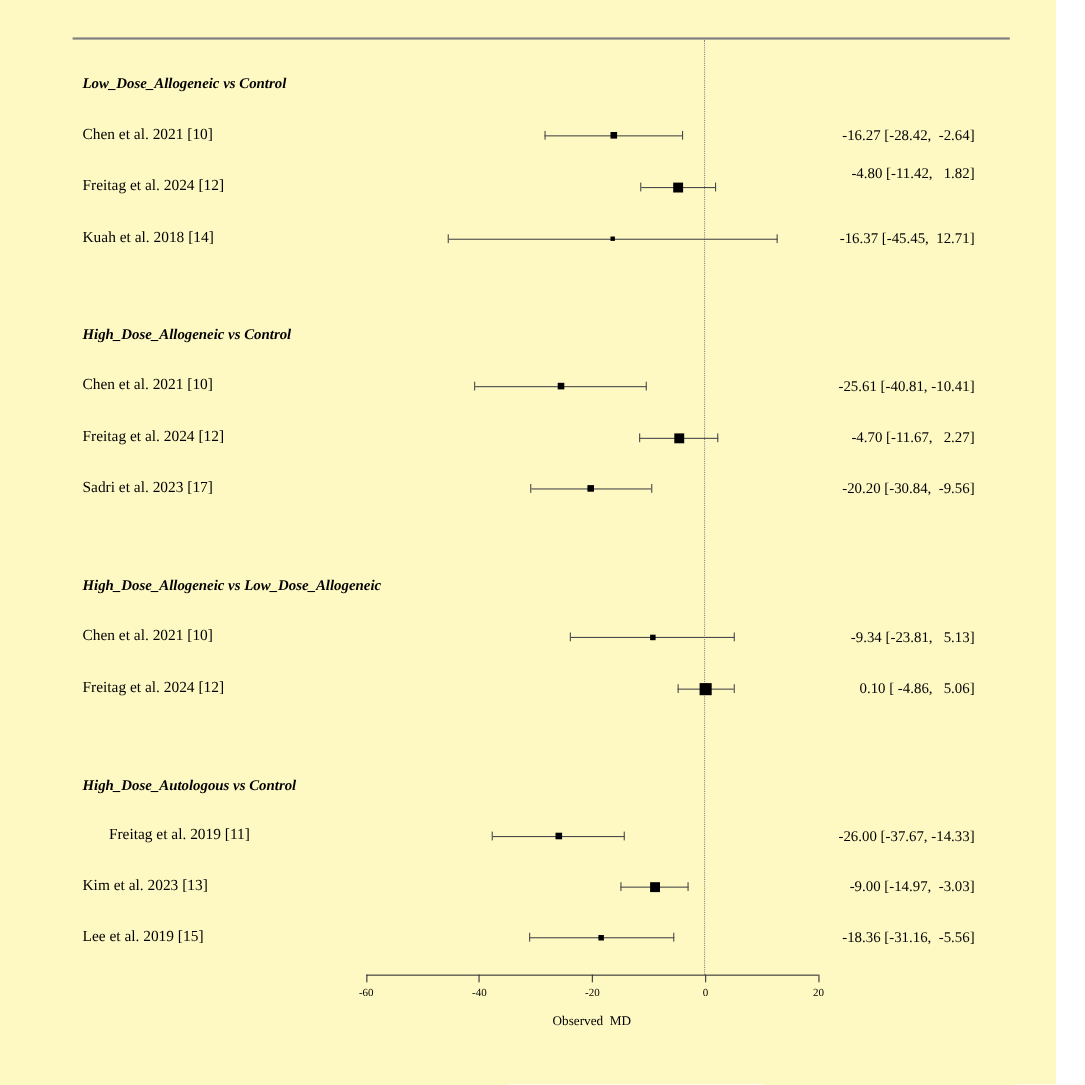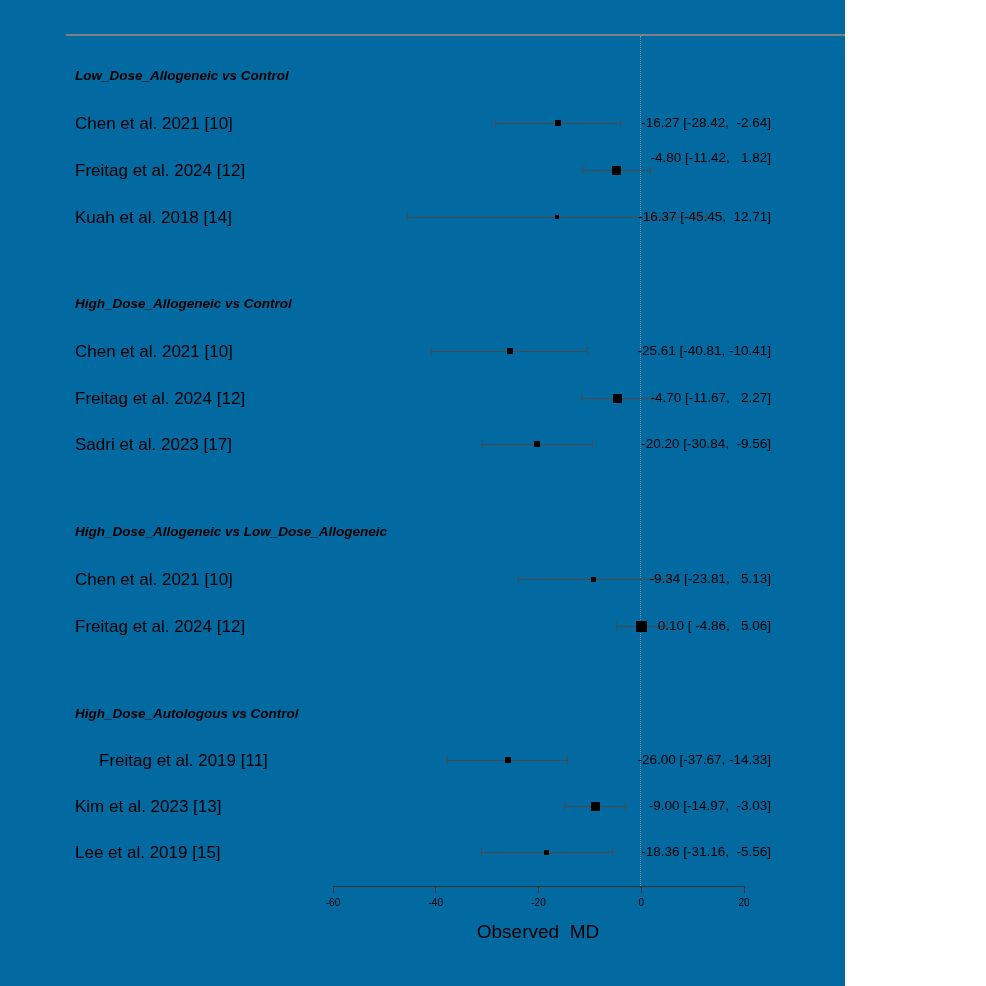--- a/index.html
+++ b/index.html
@@ -1,46 +1,46 @@
 <!DOCTYPE html>
 <html><head>
 <meta charset="utf-8">
 <style>
   html,body { margin:0; padding:0; background:#fff; }
   #canvas {
-    position:relative; width:845px; height:986px; background:#0369a1;
-    font-family:Liberation Sans, sans-serif; color:#000;
+    position:relative; width:960px; height:986px; background:#fef9c3;
+    font-family:Liberation Serif, serif; color:#000;
     overflow:hidden;
   }
   .top-rule { position:absolute; height:2px; background:#808080; }
   .ref-line { position:absolute; width:0; border-left:1px dotted #8a8a8a; }
   .group-header {
     position:absolute; transform:translateY(-50%);
     font-size:13.5px; font-weight:bold; font-style:italic; white-space:pre; line-height:1;
   }
   .study-label {
     position:absolute; transform:translateY(-50%);
-    font-size:17px; white-space:pre; line-height:1;
+    font-size:14px; white-space:pre; line-height:1;
   }
   .annot {
     position:absolute; transform:translateY(-50%);
     font-size:13.5px; white-space:pre; line-height:1; text-align:right;
   }
   .ci-line { position:absolute; height:1px; background:#4a4a4a; }
   .ci-cap { position:absolute; width:1px; height:8px; background:#4a4a4a; }
   .sq { position:absolute; background:#000; }
   .axis-line { position:absolute; height:1px; background:#333; }
   .axis-tick { position:absolute; width:1px; background:#333; }
   .tick-label {
     position:absolute; transform:translateX(-50%);
     font-size:10px; line-height:1;
   }
   .x-title {
     position:absolute; transform:translateX(-50%);
-    font-size:19px; white-space:pre; line-height:1;
+    font-size:12px; white-space:pre; line-height:1;
   }
 </style>
 </head>
 <body>
 
 <div id="canvas">
   <div class="top-rule" style="left:66px; top:34px; width:852px;"></div>
   <div class="ref-line" style="left:640px; top:36px; height:850px;"></div>
   <div id="rows">
       <div class="group-header" style="left: 75px; top: 76px;">Low_Dose_Allogeneic vs Control</div>

